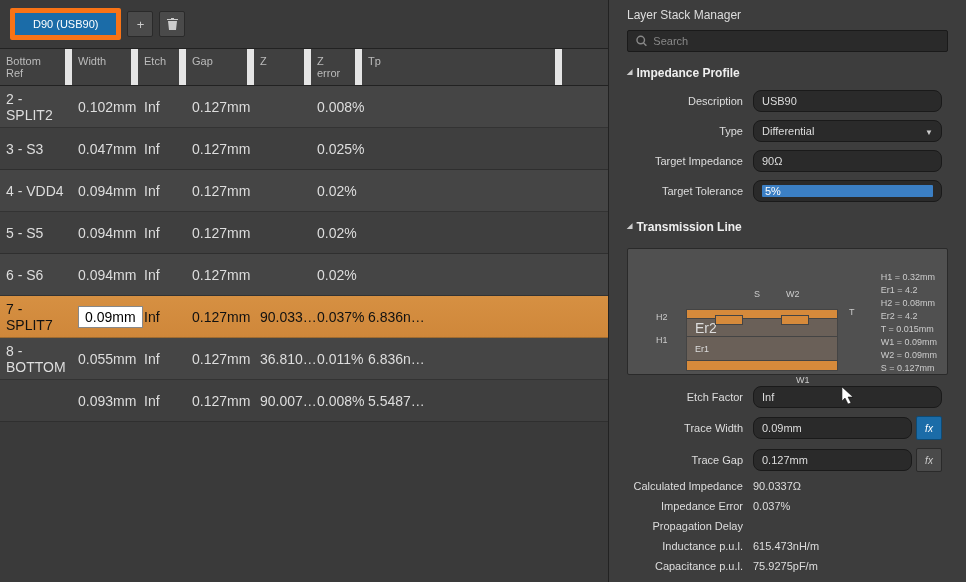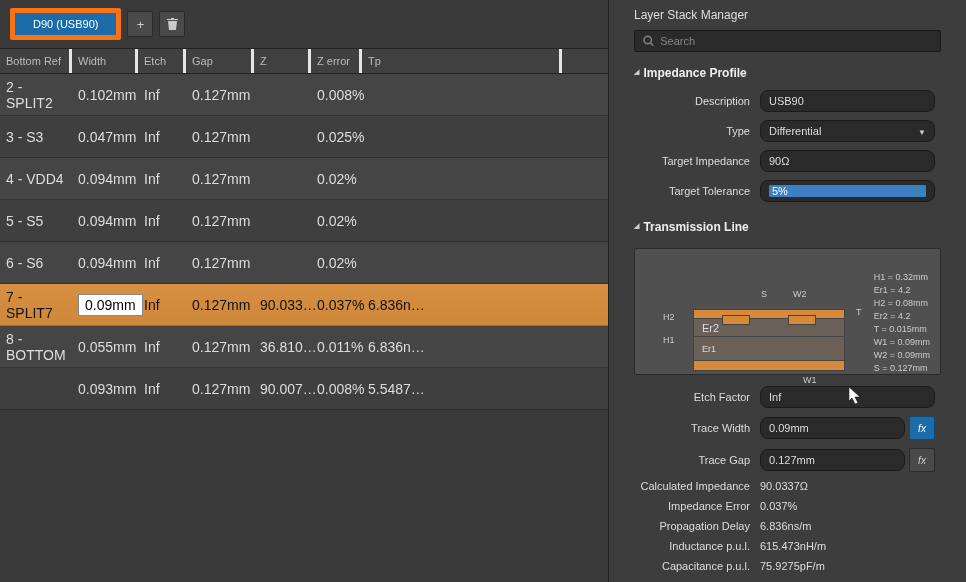--- a/index.html
+++ b/index.html
@@ -1,25 +1,25 @@
 <!DOCTYPE html>
 <html><head>
 <meta charset="utf-8">
 <style>
 * { margin: 0; padding: 0; box-sizing: border-box; font-family: "Segoe UI", Arial, sans-serif; }
 body { background: #363636; color: #ccc; width: 966px; height: 582px; overflow: hidden; display: flex; }
 .left { flex: 0 0 608px; background: #3a3a3a; height: 100%; display: flex; flex-direction: column; }
-.right { flex: 1; background: #3d3d3d; border-left: 1px solid #222; height: 100%; display: flex; flex-direction: column; padding: 6px 25px; }
+.right { flex: 1; background: #3d3d3d; border-left: 1px solid #222; height: 100%; display: flex; flex-direction: column; padding: 6px 18px; }
 
 .tabs-row { display: flex; align-items: center; gap: 6px; padding: 8px 10px; background: #3a3a3a; }
 .tab-btn { background: #1b6ca8; color: #fff; border: 5px solid #f97316; padding: 5px 18px; font-size: 11px; border-radius: 2px; cursor: pointer; }
 .icon-btn { background: #4a4a4a; border: 1px solid #2a2a2a; color: #ccc; width: 26px; height: 26px; display: flex; align-items: center; justify-content: center; border-radius: 2px; cursor: pointer; font-size: 13px; }
 
 .grid-header { display: flex; background: #404040; border-top: 1px solid #222; border-bottom: 1px solid #222; }
-.grid-header .col { padding: 6px 6px; font-size: 11px; color: #bbb; border-right: 3px solid #e5e5e5; }
+.grid-header .col { padding: 6px 6px; font-size: 11px; color: #bbb; border-right: 7px solid #e5e5e5; }
 .col.bottom-ref { width: 72px; }
 .col.width { width: 66px; }
 .col.etch { width: 48px; }
 .col.gap { width: 68px; }
 .col.z { width: 57px; }
 .col.zerr { width: 51px; }
 .col.tp { width: 200px; }
 
 .grid-body { flex: 1; overflow: hidden; }
 .row { display: flex; border-bottom: 1px solid rgba(0,0,0,0.25); height: 42px; align-items: center; background: #454545; }
@@ -52,21 +52,21 @@
 .prop-input.highlight input { background: #3b7fc4; color: #fff; padding: 0 3px; border-radius: 1px; }
 .prop-select { position: relative; }
 .prop-select::after { content: "▼"; font-size: 8px; color: #ccc; position: absolute; right: 8px; top: 7px; pointer-events: none; }
 .fx-btn { width: 26px; height: 24px; background: #1b6ca8; border: 1px solid #0f4a73; margin-left: 4px; color: #fff; font-size: 10px; font-style: italic; display: flex; align-items: center; justify-content: center; border-radius: 2px; cursor: pointer; }
 .fx-btn.dim { background: #4a4a4a; border-color: #2a2a2a; color: #ccc; }
 
 .diagram-box { background: #505050; border: 1px solid #2a2a2a; border-radius: 2px; margin-top: 8px; padding: 14px 8px; position: relative; height: 148px; }
 .stack { position: absolute; left: 58px; top: 60px; width: 152px; }
 .layer { border: 1px solid #444; }
 .l-top { height: 10px; background: #d68a3b; }
-.l-er2 { height: 18px; background: #6a6058; border-top: none; display: flex; align-items: center; font-size: 11px; color: #ddd; padding-left: 8px; position: relative; }
+.l-er2 { height: 18px; background: #6a6058; border-top: none; display: flex; align-items: center; font-size: 14px; color: #ddd; padding-left: 8px; position: relative; }
 .l-er2::before, .l-er2::after { content: ""; position: absolute; top: -4px; height: 8px; width: 26px; background: #d68a3b; border: 1px solid #444; }
 .l-er2::before { left: 28px; }
 .l-er2::after { right: 28px; }
 .l-er1 { height: 24px; background: #6a6058; border-top: none; display: flex; align-items: center; font-size: 9px; color: #ddd; padding-left: 8px; }
 .l-bot { height: 10px; background: #d68a3b; border-top: none; }
 .dim-label { position: absolute; font-size: 9px; color: #ccc; }
 .diag-vals { position: absolute; right: 10px; top: 22px; font-size: 9px; color: #ccc; line-height: 13px; text-align: left; }
 .cursor-icon { position: absolute; pointer-events: none; }
 </style>
 </head>
@@ -265,21 +265,20 @@
   <div class="prop-row">
     <div class="prop-label">Calculated Impedance</div>
     <div class="prop-val">90.0337Ω</div>
   </div>
   <div class="prop-row">
     <div class="prop-label">Impedance Error</div>
     <div class="prop-val">0.037%</div>
   </div>
   <div class="prop-row">
     <div class="prop-label">Propagation Delay</div>
-    <div class="prop-val">6.836ns/m</div>
   </div>
   <div class="prop-row">
     <div class="prop-label">Inductance p.u.l.</div>
     <div class="prop-val">615.473nH/m</div>
   </div>
   <div class="prop-row">
     <div class="prop-label">Capacitance p.u.l.</div>
     <div class="prop-val">75.9275pF/m</div>
   </div>
 </div>

